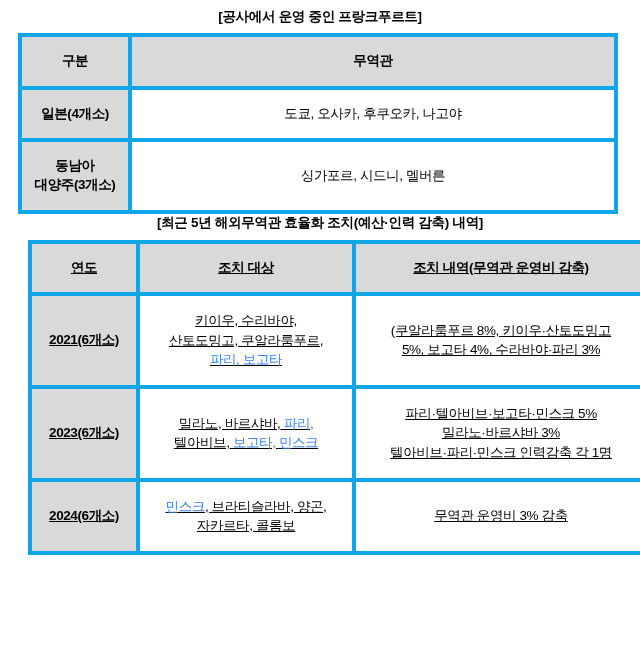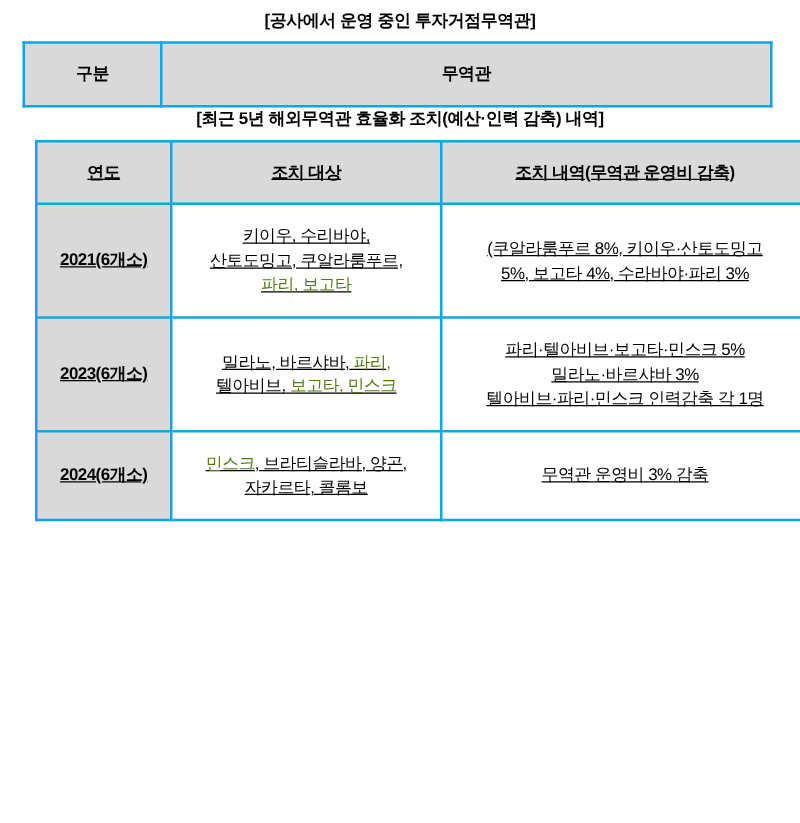--- a/index.html
+++ b/index.html
@@ -37,21 +37,21 @@
   table.t1 {
     width: 600px;
     margin: 0 18px;
   }
   table.t2 {
     width: 620px;
     margin: 0 28px;
     text-decoration: underline;
   }
   td, th {
-    border: 2px solid #0ea5e9;
+    border: 4px solid #0ea5e9;
     padding: 15px 4px;
     font-size: 13.5px;
     line-height: 1.38;
     text-align: center;
     vertical-align: middle;
     letter-spacing: -0.4px;
     word-break: keep-all;
   }
   .hdr {
     background: #d9d9d9;
@@ -59,39 +59,48 @@
   }
   .rowhdr {
     background: #d9d9d9;
     font-weight: bold;
   }
   .t1 .c-region { width: 110px; }
   .t2 .c-year { width: 108px; }
   .t2 .c-target { width: 216px; }
   .t2 .c-detail { width: 294px; }
 
-  .red { color: #4d7c0f; }
+  .red { color: #3b82f6; }
   .cell-multiline { line-height: 1.45; }
 </style>
 </head>
 <body>
 
 <div class="page">
 
-  <div class="caption" id="caption1">[공사에서 운영 중인 투자거점무역관]</div>
+  <div class="caption" id="caption1">[공사에서 운영 중인 프랑크푸르트]</div>
 
   <table class="t1">
     <colgroup>
       <col class="c-region">
       <col>
     </colgroup>
     <tbody>
       <tr>
         <td class="hdr">구분</td>
         <td class="hdr">무역관</td>
+      </tr>
+      <tr>
+        <td class="rowhdr">일본(4개소)</td>
+        <td>도쿄, 오사카, 후쿠오카, 나고야</td>
+      </tr>
+      <tr>
+        <td class="rowhdr" style="white-space: pre-line;">동남아
+대양주(3개소)</td>
+        <td>싱가포르, 시드니, 멜버른</td>
       </tr>
     </tbody>
   </table>
 
   <div class="caption" id="caption2">[최근 5년 해외무역관 효율화 조치(예산·인력 감축) 내역]</div>
 
   <table class="t2">
     <colgroup>
       <col class="c-year">
       <col class="c-target">

